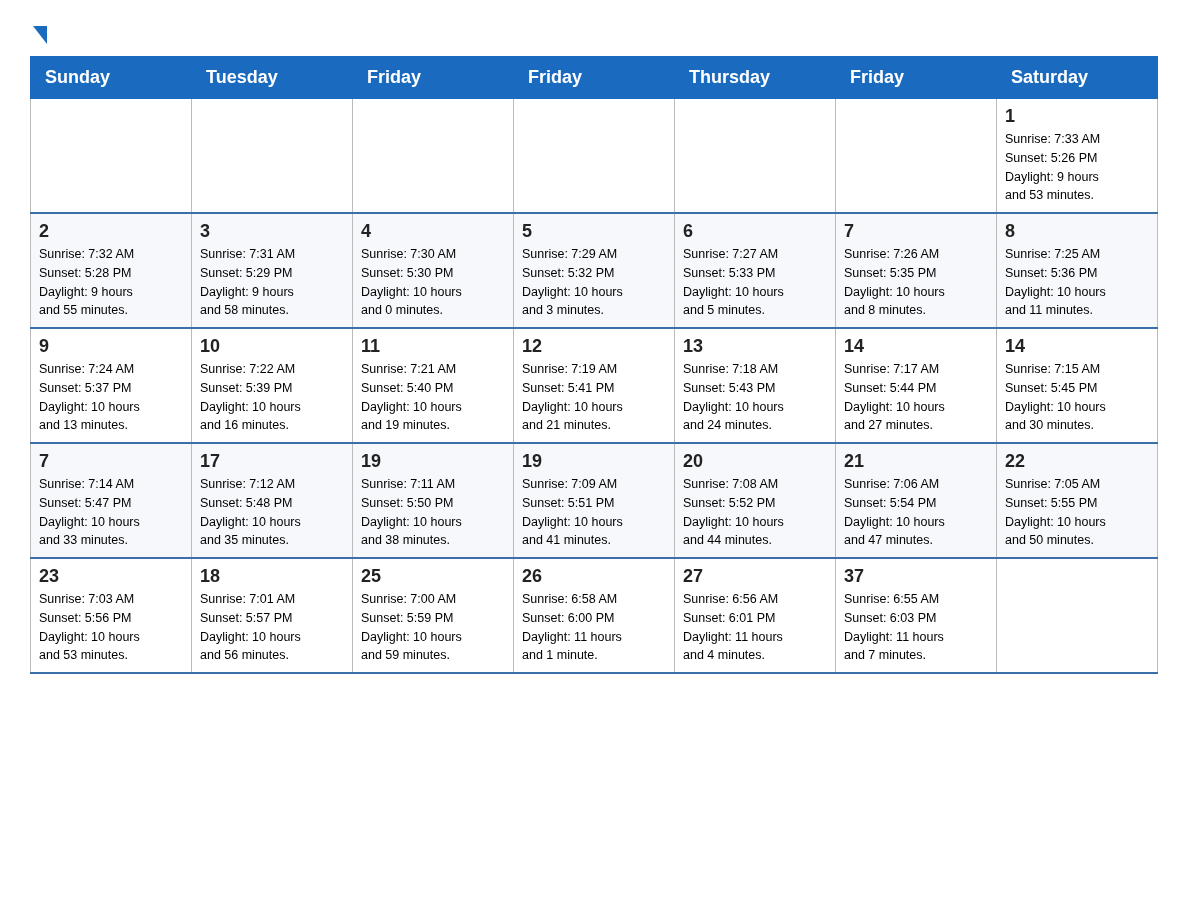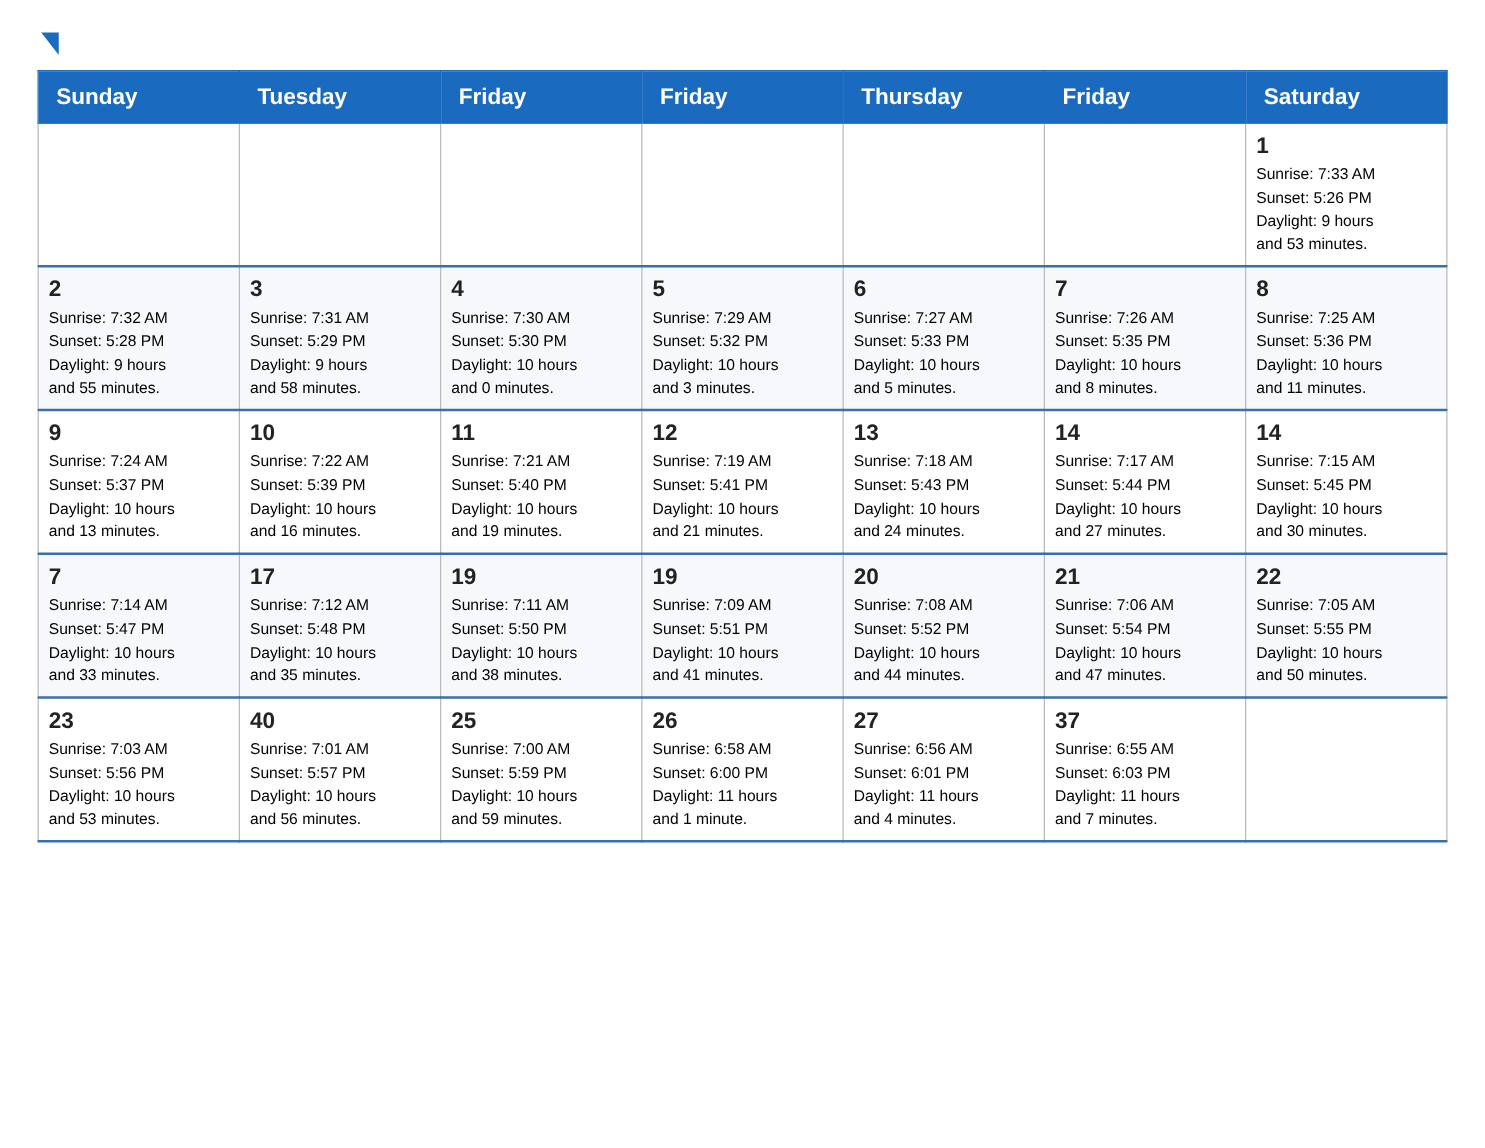--- a/index.html
+++ b/index.html
@@ -237,21 +237,21 @@
           <div class="day-num">22</div>
           <div class="day-info">Sunrise: 7:05 AM<br>Sunset: 5:55 PM<br>Daylight: 10 hours<br>and 50 minutes.</div>
         </td>
       </tr>
       <tr>
         <td>
           <div class="day-num">23</div>
           <div class="day-info">Sunrise: 7:03 AM<br>Sunset: 5:56 PM<br>Daylight: 10 hours<br>and 53 minutes.</div>
         </td>
         <td>
-          <div class="day-num">40</div>
+          <div class="day-num">18</div>
           <div class="day-info">Sunrise: 7:01 AM<br>Sunset: 5:57 PM<br>Daylight: 10 hours<br>and 56 minutes.</div>
         </td>
         <td>
           <div class="day-num">25</div>
           <div class="day-info">Sunrise: 7:00 AM<br>Sunset: 5:59 PM<br>Daylight: 10 hours<br>and 59 minutes.</div>
         </td>
         <td>
           <div class="day-num">26</div>
           <div class="day-info">Sunrise: 6:58 AM<br>Sunset: 6:00 PM<br>Daylight: 11 hours<br>and 1 minute.</div>
         </td>

